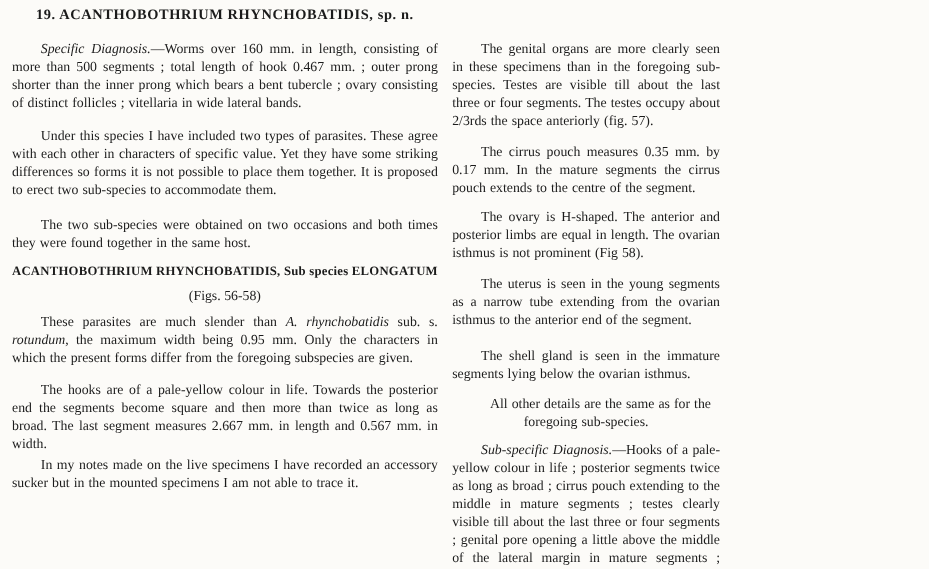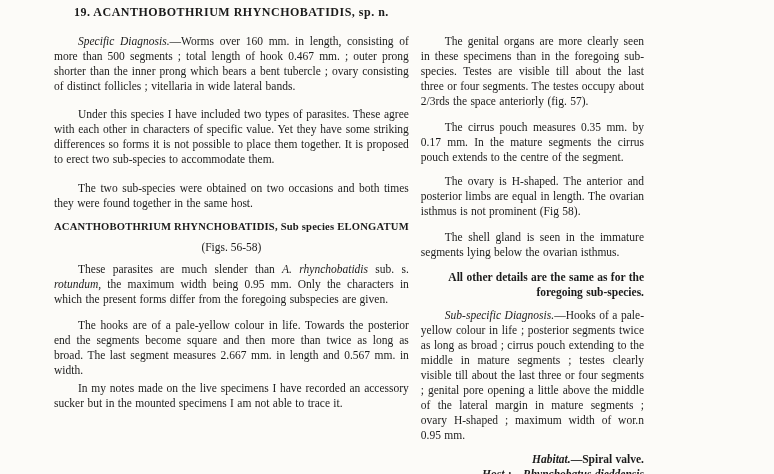--- a/index.html
+++ b/index.html
@@ -9,21 +9,20 @@
     color:#1b1b1b;
     font-family:"Liberation Serif", serif;
     overflow:hidden;
   }
   .page{
     display:flex;
     box-sizing:border-box;
     width:612px;height:474px;
     padding:2px 12px 0 10px;
     gap:12px;
-    margin-left:44px;
   }
   .col{box-sizing:border-box;}
   .col-left{width:366px;}
   .col-right{width:374px;padding-top:32px;}
   .title{
     text-align:center;
     font-size:12px;
     line-height:15px;
     font-weight:600;
     letter-spacing:0.5px;
@@ -46,21 +45,21 @@
     margin:0 0 7px 0;
   }
   p.para{
     margin:0;
     font-size:11.5px;
     line-height:15px;
     text-align:justify;
     text-indent:24px;
     word-spacing:0.5px;
   }
-  p.noj{text-align:right;font-weight:bold;}
+  p.noj{text-align:center;}
   .ital{font-style:italic;}
 </style>
 </head>
 <body>
 
 <div class="page">
 
   <div class="col col-left">
 
     <div class="title">19.  ACANTHOBOTHRIUM  RHYNCHOBATIDIS,  sp. n.</div>
@@ -85,20 +84,21 @@
   </div>
 
   <div class="col col-right">
 
     <p class="para" style="margin-bottom:11px">The genital organs are more clearly seen in these specimens than in the foregoing sub-species.  Testes are visible till about the last three or four segments.  The testes occupy about 2/3rds the space anteriorly (fig. 57).</p>
 
     <p class="para" style="margin-bottom:9px">The cirrus pouch measures 0.35 mm. by 0.17 mm.  In the mature segments the cirrus pouch extends to the centre of the segment.</p>
 
     <p class="para" style="margin-bottom:11px">The ovary is H-shaped.  The anterior and posterior limbs are equal in length.  The ovarian isthmus is not prominent (Fig 58).</p>
 
+    <p class="para" style="margin-bottom:15px">The uterus is seen in the young segments as a narrow tube extending from the ovarian isthmus to the anterior end of the segment.</p>
 
     <p class="para" style="margin-bottom:10px">The shell gland is seen in the immature segments lying below the ovarian isthmus.</p>
 
     <p class="para noj" style="margin-bottom:8px">All other details are the same as for the foregoing sub-species.</p>
 
 
     <p class="para" style="margin-bottom:9px"><span class="ital">Sub-specific Diagnosis.</span><span>—Hooks of a pale-yellow colour in life ; posterior segments twice as long as broad ; cirrus pouch extending to the middle in mature segments ; testes clearly visible till about the last three or four segments ; genital pore opening a little above the middle of the lateral margin in mature segments ; ovary H-shaped ; maximum width of wor.n 0.95 mm.</span></p>
 
     <p class="para noj"><span class="ital">Habitat.</span><span>—Spiral valve.</span></p>
 

